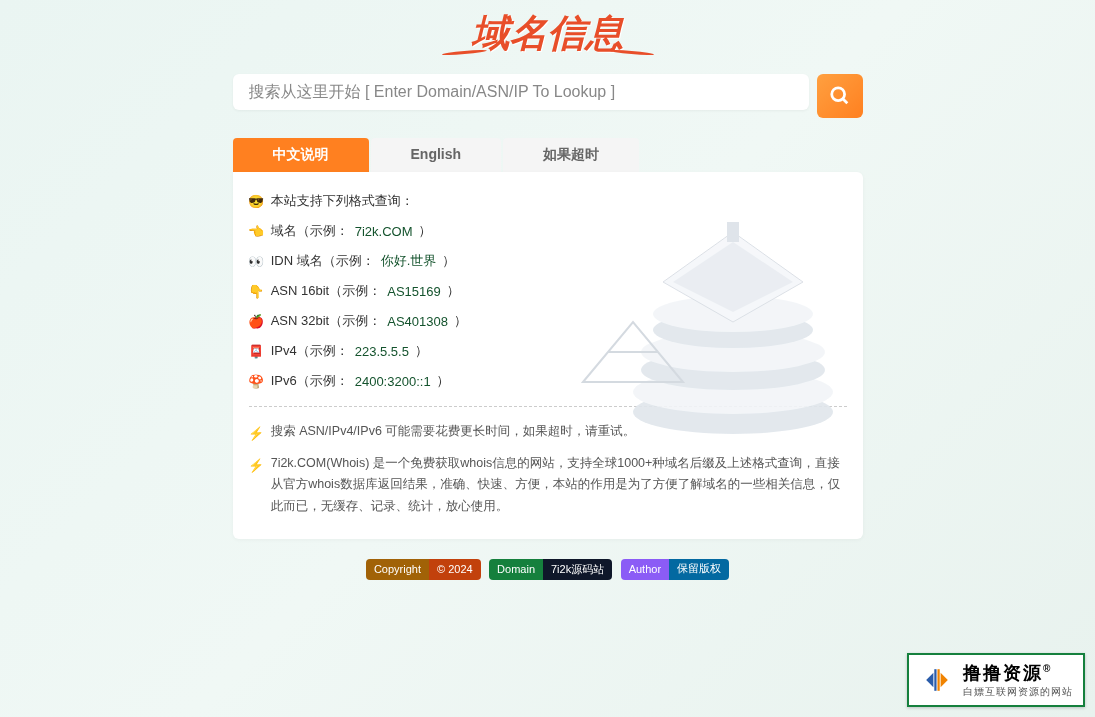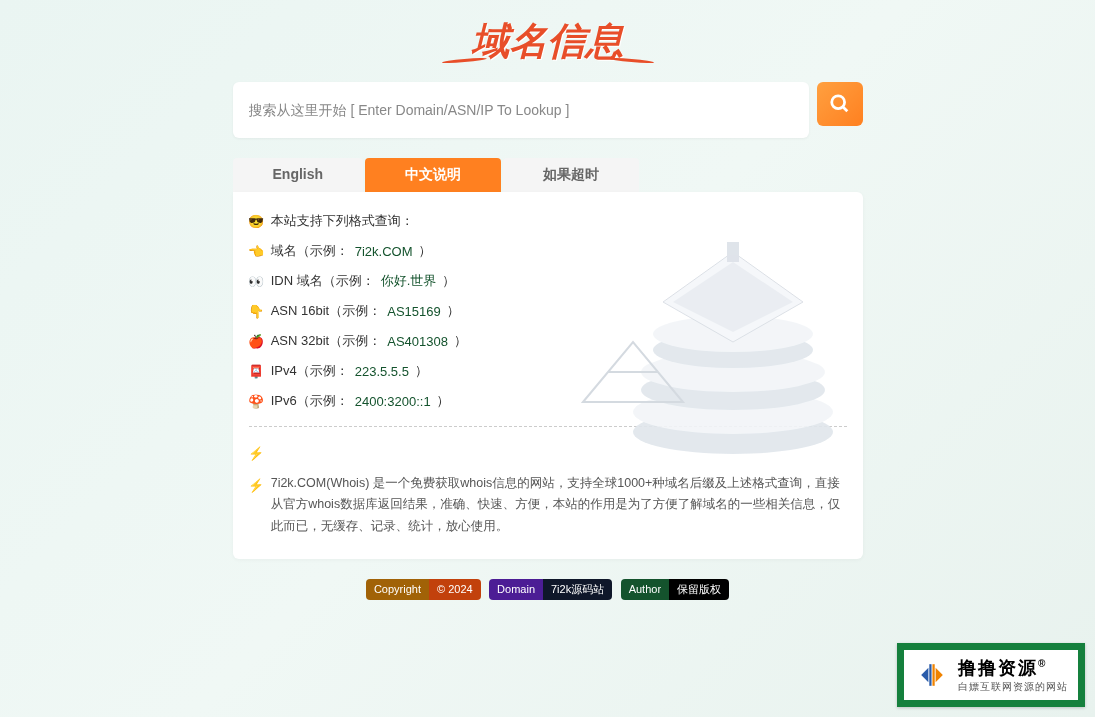--- a/index.html
+++ b/index.html
@@ -6,21 +6,21 @@
     body {
       font-family: -apple-system, BlinkMacSystemFont, "Segoe UI", "Microsoft YaHei", sans-serif;
       background: linear-gradient(135deg, #eaf5f2 0%, #f0f8f5 50%, #e8f2ee 100%);
       min-height: 717px;
       width: 1095px;
       position: relative;
     }
     .container {
       width: 630px;
       margin: 0 auto;
-      padding-top: 16px;
+      padding-top: 8px;
     }
     .logo {
       text-align: center;
       margin-bottom: 15px;
     }
     .logo-text {
       font-size: 38px;
       font-weight: bold;
       font-style: italic;
       color: #e84e29;
@@ -51,26 +51,26 @@
       border-radius: 50%;
       transform: rotate(5deg);
     }
     .search-row {
       display: flex;
       gap: 8px;
       margin-bottom: 20px;
     }
     .search-input {
       flex: 1;
-      height: 56px;
+      height: 36px;
       padding: 0 16px;
       border: none;
       border-radius: 6px;
       background: #fff;
-      font-size: 14px;
+      font-size: 16px;
       color: #333;
       box-shadow: 0 1px 3px rgba(0,0,0,0.05);
       outline: none;
     }
     .search-input::placeholder { color: #888; }
     .search-btn {
       width: 46px;
       height: 44px;
       border: none;
       border-radius: 6px;
@@ -160,30 +160,30 @@
       font-size: 11px;
       line-height: 1;
     }
     .badge-label, .badge-value {
       padding: 5px 8px;
       color: #fff;
       font-weight: 500;
     }
     .bg-blue { background: #a16207; }
     .bg-red { background: #c2410c; }
-    .bg-yellow { background: #4c1d95; }
+    .bg-yellow { background: #15803d; }
     .bg-teal { background: #0f172a; }
-    .bg-green { background: #14532d; }
-    .bg-dark { background: #000000; }
+    .bg-green { background: #8b5cf6; }
+    .bg-dark { background: #0369a1; font-family: Liberation Mono, monospace; }
     .corner-badge {
       position: fixed;
       right: 10px;
       bottom: 10px;
       background: #fff;
-      border: 7px solid #15803d;
+      border: 2px solid #15803d;
       padding: 6px 10px;
       display: flex;
       align-items: center;
       gap: 8px;
       box-shadow: 0 1px 3px rgba(0,0,0,0.2);
     }
     .corner-logo {
       width: 36px; height: 36px;
       display: flex; align-items: center; justify-content: center;
     }
@@ -204,22 +204,22 @@
     <input class="search-input" type="text" placeholder="搜索从这里开始 [ Enter Domain/ASN/IP To Lookup ]" style="">
     <button class="search-btn">
       <svg viewBox="0 0 24 24">
         <circle cx="10" cy="10" r="7"></circle>
         <line x1="20" y1="20" x2="15" y2="15"></line>
       </svg>
     </button>
   </div>
 
   <div class="tabs">
+    <div class="tab active">中文说明</div>
     <div class="tab">English</div>
-    <div class="tab active">中文说明</div>
     <div class="tab">如果超时</div>
   </div>
 
   <div class="panel">
     <svg class="panel-bg" viewBox="0 0 300 260">
       <ellipse cx="190" cy="220" rx="100" ry="22" fill="#e0e6ec"></ellipse>
       <ellipse cx="190" cy="200" rx="100" ry="22" fill="#f2f5f8"></ellipse>
       <ellipse cx="190" cy="178" rx="92" ry="20" fill="#e0e6ec"></ellipse>
       <ellipse cx="190" cy="160" rx="92" ry="20" fill="#f2f5f8"></ellipse>
       <ellipse cx="190" cy="138" rx="80" ry="18" fill="#e0e6ec"></ellipse>
@@ -270,20 +270,21 @@
       <span class="emoji">🍄</span>
       <span>IPv6（示例：</span>
       <span class="example-link">2400:3200::1</span>
       <span>）</span>
     </div>
 
     <hr class="divider">
 
     <div class="note">
       <span class="emoji">⚡</span>
+      <span>搜索 ASN/IPv4/IPv6 可能需要花费更长时间，如果超时，请重试。</span>
     </div>
     <div class="note">
       <span class="emoji">⚡</span>
       <span>7i2k.COM(Whois) 是一个免费获取whois信息的网站，支持全球1000+种域名后缀及上述格式查询，直接从官方whois数据库返回结果，准确、快速、方便，本站的作用是为了方便了解域名的一些相关信息，仅此而已，无缓存、记录、统计，放心使用。</span>
     </div>
   </div>
 
   <div class="footer">
     <span class="badge-group">
       <span class="badge-label bg-blue">Copyright</span>

